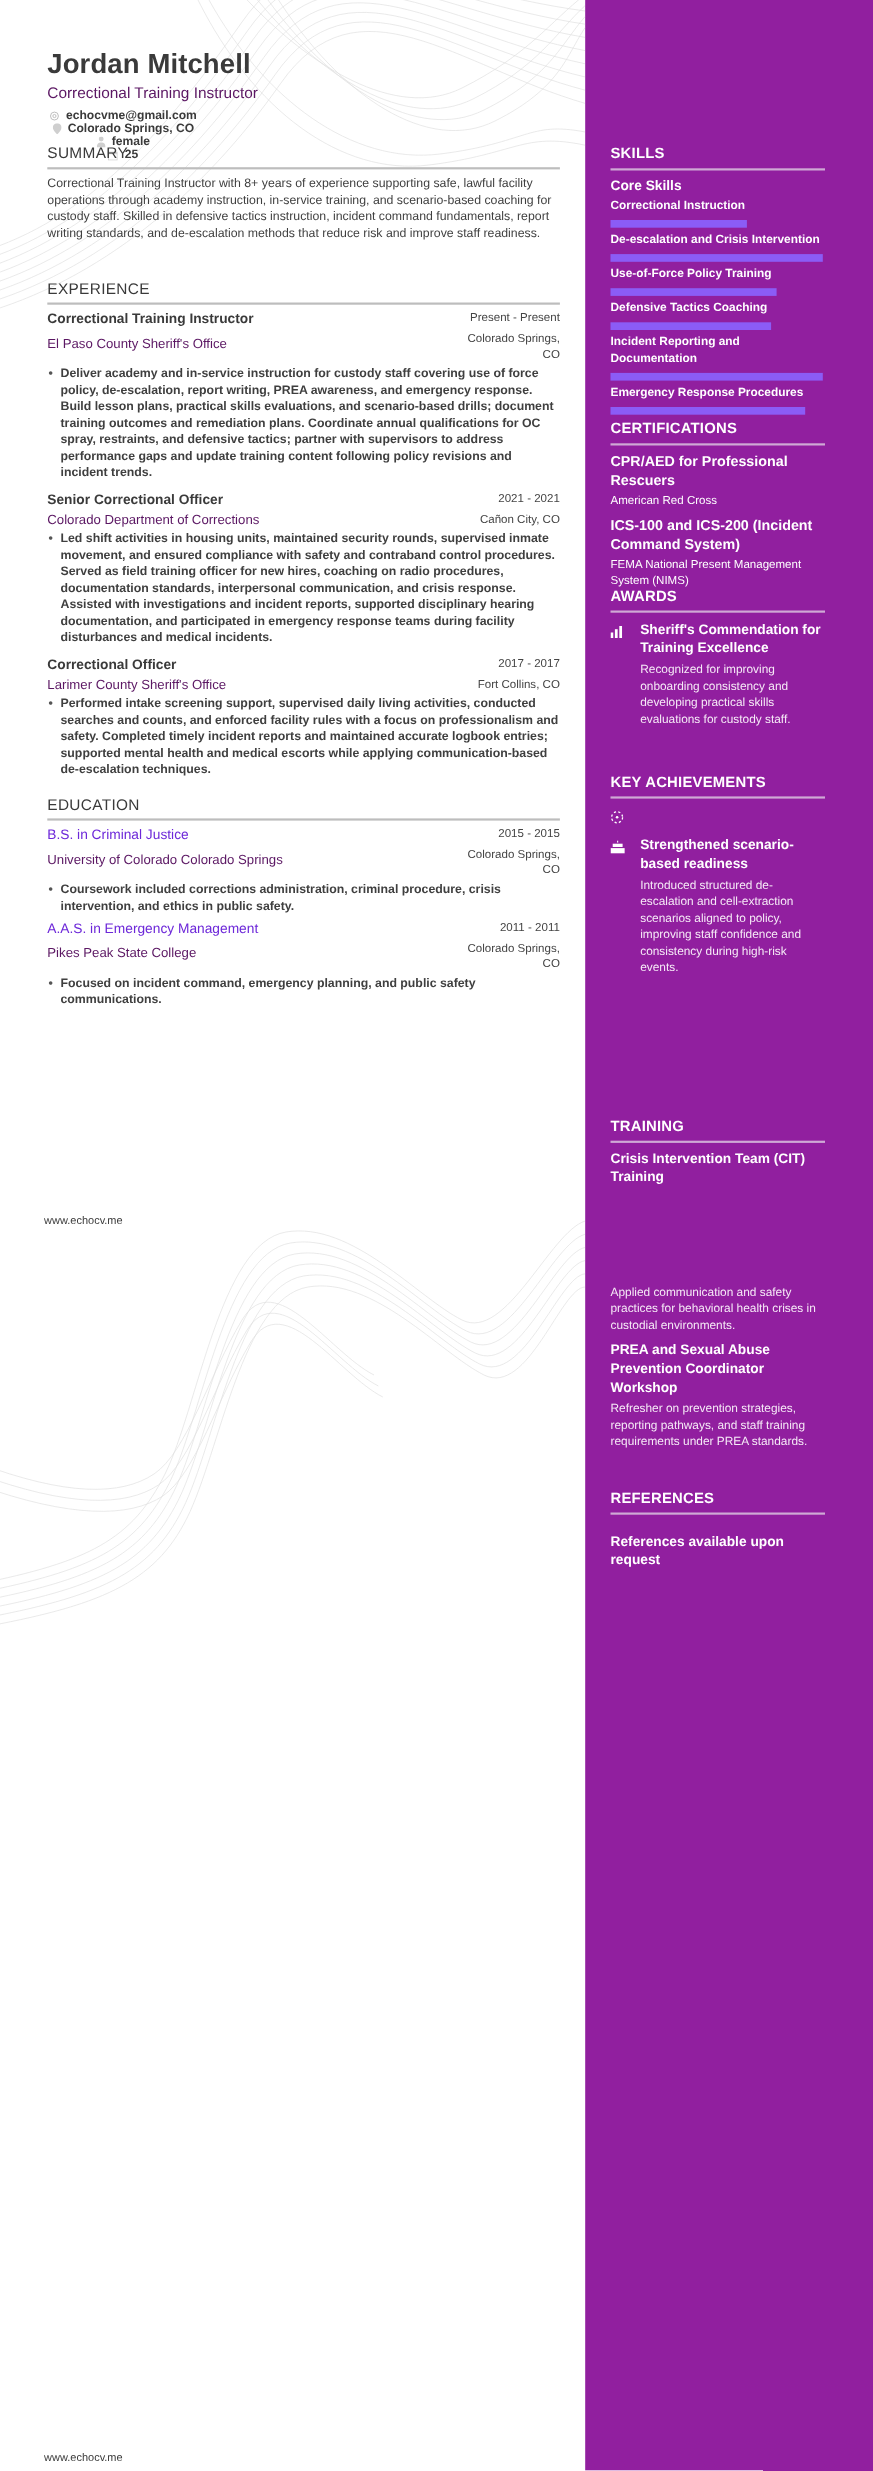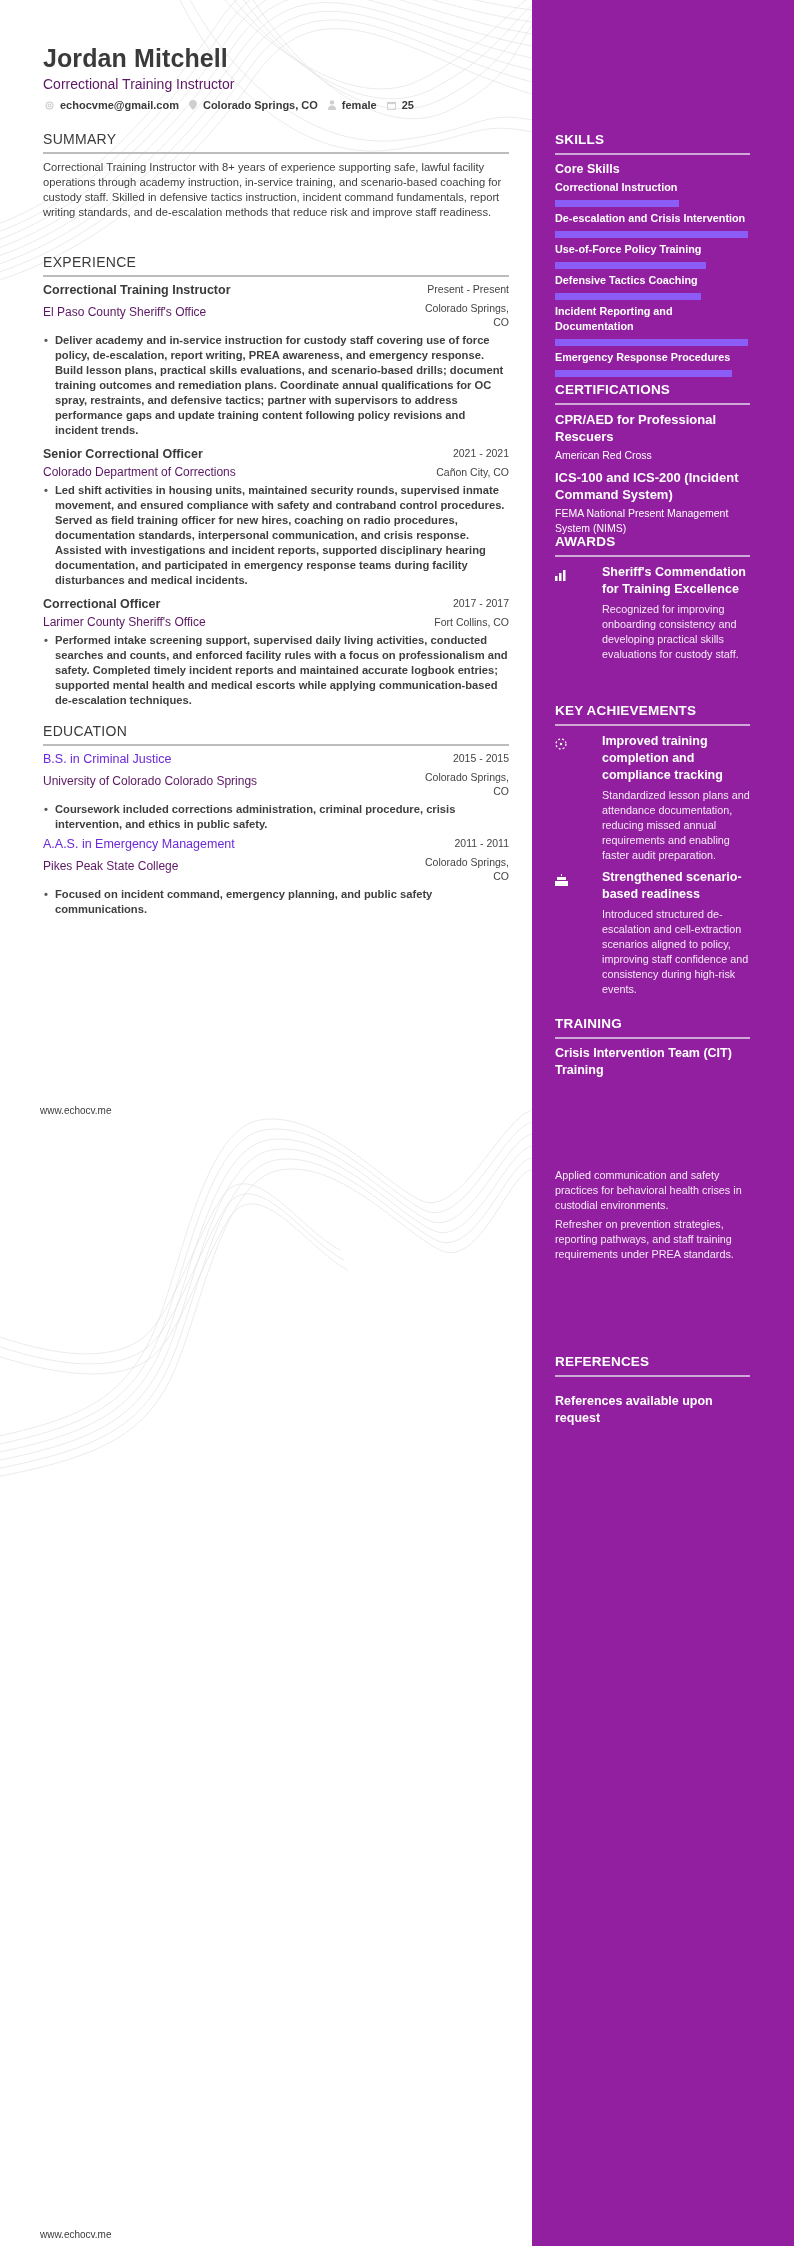--- a/index.html
+++ b/index.html
@@ -5,21 +5,21 @@
   * { box-sizing: border-box; margin: 0; padding: 0; }
   html, body { width: 794px; height: 2246px; background: #ffffff; }
   body { position: relative; overflow: hidden; font-family: "Liberation Sans", "DejaVu Sans", sans-serif; color: #333333; }
 
   .sidebar-bg { position: absolute; left: 532px; top: 0; width: 262px; height: 2246px; background: #911f9f; }
   .waves { position: absolute; left: 0; top: 0; pointer-events: none; }
 
   .main { position: absolute; left: 43px; top: 0; width: 466px; }
   .name { position: absolute; top: 44px; left: 0; font-size: 25px; font-weight: bold; color: #3a3a3a; letter-spacing: 0.1px; }
   .title { position: absolute; top: 76px; left: 0; font-size: 14px; color: #5b1763; }
-  .contact { position: absolute; top: 99px; left: 2px; display: flex; align-items: center; font-size: 11px; font-weight: bold; color: #3a3a3a; }
+  .contact { position: absolute; top: 99px; left: 2px; display: flex; align-items: center; font-size: 11px; font-weight: bold; color: #3a3a3a; flex-direction: column; }
   .contact .ci { display: inline-flex; align-items: center; margin-right: 10px; }
   .contact svg { margin-right: 6px; }
 
   .section-title { font-size: 14px; color: #3a3a3a; letter-spacing: 0.3px; }
   .rule { height: 2px; background: #bdbdbd; margin-top: 5px; }
 
   .summary-sec { position: absolute; top: 131px; left: 0; width: 466px; }
   .summary-text { font-size: 11.2px; line-height: 15px; color: #3f3f3f; margin-top: 6px; }
 
   .exp-sec { position: absolute; top: 254px; left: 0; width: 466px; }
@@ -41,21 +41,21 @@
   .footer2 { position: absolute; left: 40px; top: 2229px; font-size: 10px; color: #3a3a3a; }
 
   .side { position: absolute; left: 555px; width: 195px; color: #ffffff; }
   .side-title { font-size: 13.5px; font-weight: bold; letter-spacing: 0.2px; color: #ffffff; }
   .side-rule { height: 2px; background: #cfa9d5; margin-top: 6px; width: 195px; }
   .skill-group { font-size: 12.5px; font-weight: bold; margin-top: 7px; }
   .skill { font-size: 10.8px; font-weight: bold; line-height: 15px; margin-top: 4px; padding-bottom: 5px; border-bottom: 7px solid #8b5cf6; display: inline-block; }
   .skill-wrap { display: block; }
   .cert-name { font-size: 13px; font-weight: bold; line-height: 17px; margin-top: 6px; }
   .cert-issuer { font-size: 10.5px; line-height: 15px; margin-top: 3px; }
-  .icon-item { display: flex; margin-top: 7px; gap: 20px; }
+  .icon-item { display: flex; margin-top: 7px; }
   .icon-item .ic { width: 27px; flex: 0 0 27px; padding-top: 3px; }
   .item-title { font-size: 12.5px; font-weight: bold; line-height: 17px; }
   .item-desc { font-size: 10.8px; line-height: 15px; margin-top: 4px; color: #f6eaf7; }
   .train-name { font-size: 12.5px; font-weight: bold; line-height: 17px; margin-top: 6px; }
   .train-desc { font-size: 10.8px; line-height: 15px; margin-top: 4px; color: #f6eaf7; }
   .ref-text { font-size: 12.5px; font-weight: bold; line-height: 17px; margin-top: 16px; }
 </style>
 </head>
 <body>
 
@@ -255,24 +255,20 @@
 <div class="side" style="top:703px">
   <div class="side-title">KEY ACHIEVEMENTS</div>
   <div class="side-rule"></div>
   <div class="icon-item">
     <div class="ic">
       <svg width="12" height="12" viewBox="0 0 12 12">
           <circle cx="6" cy="6" r="5" fill="none" stroke="#fff" stroke-width="1.2" stroke-dasharray="2 2"></circle>
           <circle cx="6" cy="6" r="1.2" fill="#fff"></circle>
         </svg>
     </div>
-    <div>
-      <div class="item-title">Improved training completion and compliance tracking</div>
-      <div class="item-desc">Standardized lesson plans and attendance documentation, reducing missed annual requirements and enabling faster audit preparation.</div>
-    </div>
   </div>
   <div class="icon-item" style="margin-top:6px">
     <div class="ic">
       <svg width="13" height="12" viewBox="0 0 13 12">
           <rect x="6" y="0" width="1" height="2" fill="#fff"></rect>
           <rect x="2" y="3" width="9" height="3" fill="#fff"></rect>
           <rect x="0" y="7" width="13" height="5" fill="#fff"></rect>
         </svg>
     </div>
     <div>
@@ -283,20 +279,21 @@
 </div>
 
 <div class="side" style="top:1016px">
   <div class="side-title">TRAINING</div>
   <div class="side-rule"></div>
   <div class="train-name">Crisis Intervention Team (CIT) Training</div>
 </div>
 
 <div class="side" style="top:1168px">
   <div class="train-desc" style="margin-top:0">Applied communication and safety practices for behavioral health crises in custodial environments.</div>
+  <div class="train-name">PREA and Sexual Abuse Prevention Coordinator Workshop</div>
   <div class="train-desc">Refresher on prevention strategies, reporting pathways, and staff training requirements under PREA standards.</div>
 </div>
 
 <div class="side" style="top:1354px">
   <div class="side-title">REFERENCES</div>
   <div class="side-rule"></div>
   <div class="ref-text">References available upon request</div>
 </div>
 
 </body></html>

